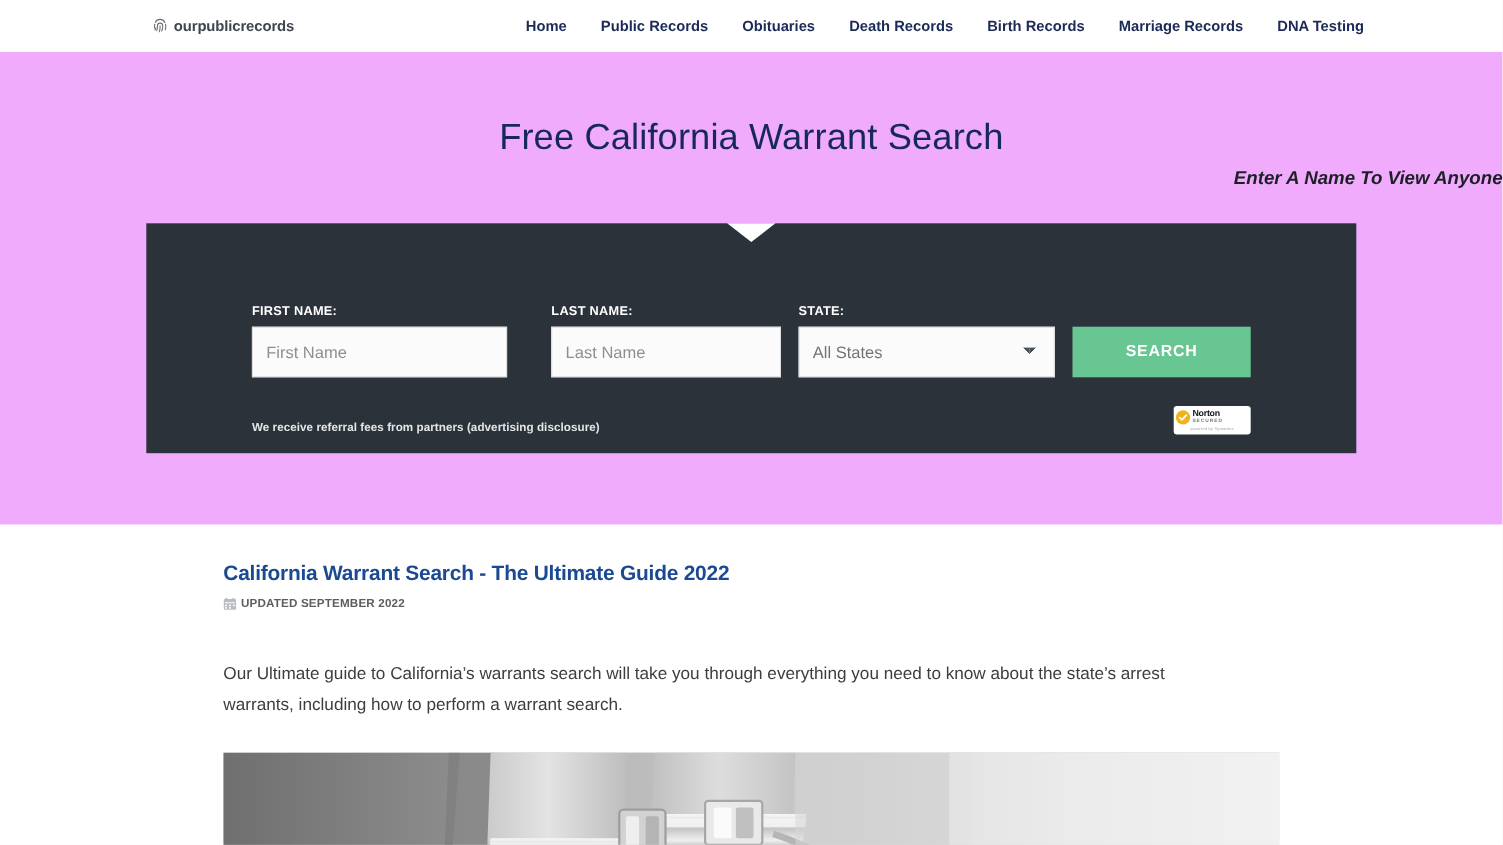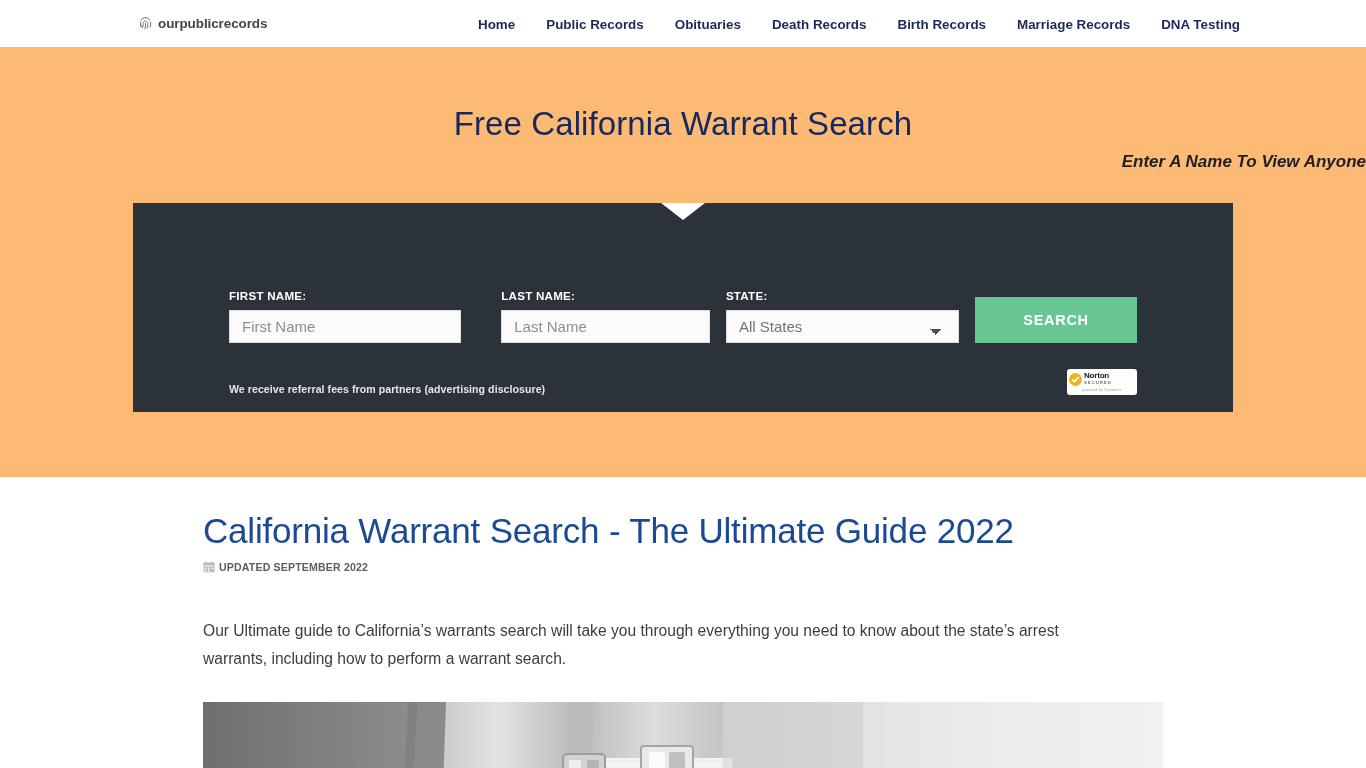--- a/index.html
+++ b/index.html
@@ -51,21 +51,21 @@
   .nav-links a {
     font-size: 13.4px;
     font-weight: 700;
     color: #1b2a56;
     text-decoration: none;
     white-space: nowrap;
   }
 
   
   .hero {
-    background: #fdba74;
+    background: #f0abfc;
     height: 430px;
     padding-top: 58px;
   }
   .hero h1 {
     margin: 0;
     text-align: center;
     font-size: 33px;
     font-weight: 400;
     color: #17285c;
     letter-spacing: 0.1px;
@@ -113,21 +113,21 @@
   .field-state { width: 238px; }
   .field label {
     font-size: 11.6px;
     font-weight: 700;
     color: #ffffff;
     letter-spacing: 0.25px;
     margin-bottom: 8px;
   }
   .field input[type="text"],
   .field select {
-    height: 33px;
+    height: 46px;
     border: 1px solid #dddddd;
     background: #fbfbfb;
     font-size: 15px;
     font-family: "Liberation Sans", sans-serif;
     color: #2c323a;
     padding: 0 12px;
     border-radius: 0;
     outline: none;
     width: 100%;
   }
@@ -212,22 +212,22 @@
     background: #ffffff;
     padding: 0;
   }
   .article-inner {
     width: 960px;
     margin: 0 auto;
     padding-top: 34px;
   }
   .article h2 {
     margin: 0;
-    font-size: 35px;
-    font-weight: 400;
+    font-size: 19px;
+    font-weight: 700;
     color: #1b4a93;
     letter-spacing: -0.2px;
     line-height: 1.15;
   }
   .meta {
     display: flex;
     align-items: center;
     gap: 4px;
     margin-top: 10px;
   }

